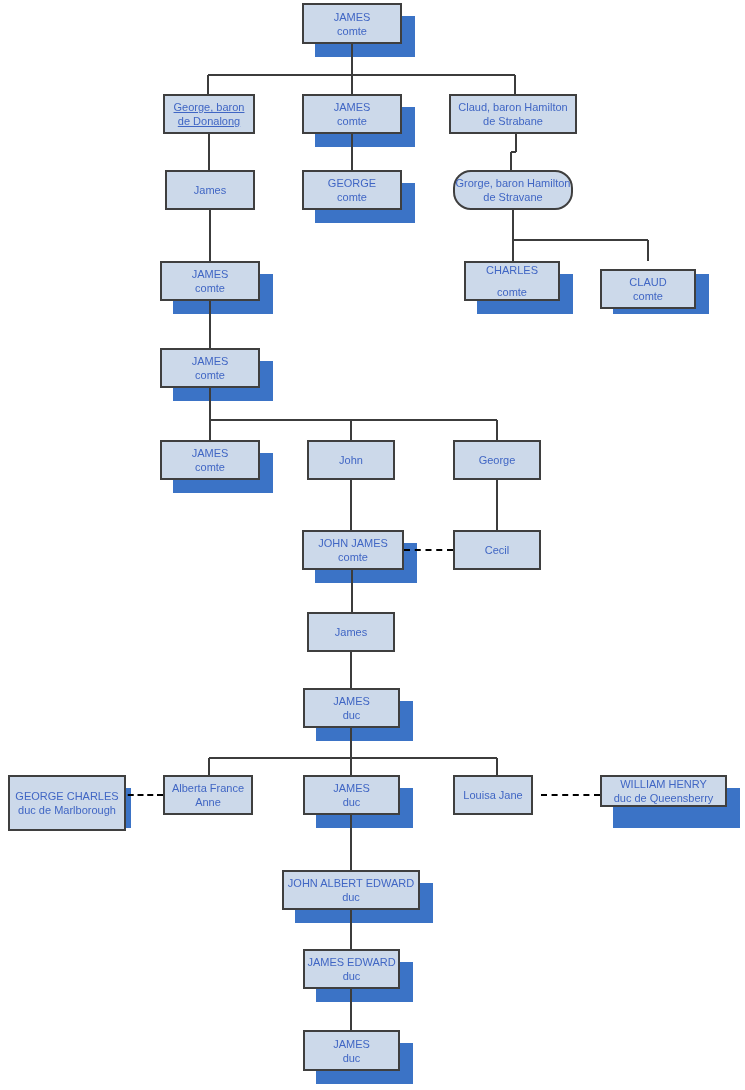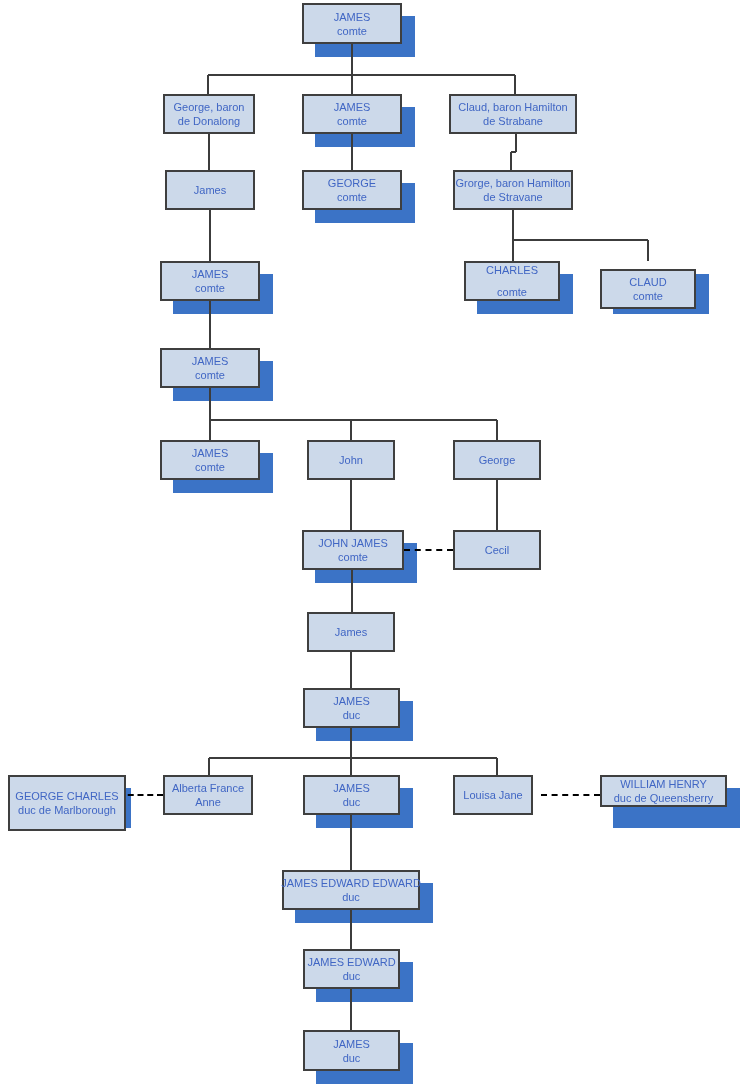--- a/index.html
+++ b/index.html
@@ -100,40 +100,40 @@
     <div class="edge" style="left: 496px; top: 758px; width: 2px; height: 17px;"></div>
     <div class="edge dashed" style="left: 118px; top: 794px; width: 45px; height: 0px;"></div>
     <div class="edge dashed" style="left: 541px; top: 794px; width: 59px; height: 0px;"></div>
     <div class="edge" style="left: 350px; top: 815px; width: 2px; height: 55px;"></div>
     <div class="edge" style="left: 350px; top: 910px; width: 2px; height: 39px;"></div>
     <div class="edge" style="left: 350px; top: 989px; width: 2px; height: 41px;"></div>
     <div class="node" style="left: 302px; top: 3px; width: 100px; height: 41px;">
       <div class="node-line">JAMES</div>
       <div class="node-line">comte</div>
     </div>
-    <div class="node" style="left: 163px; top: 94px; width: 92px; height: 40px;">
+    <div class="node" style="left: 163px; top: 94px; width: 92px; height: 40px; text-decoration: underline;">
       <div class="node-line">George, baron</div>
       <div class="node-line">de Donalong</div>
     </div>
     <div class="node" style="left: 302px; top: 94px; width: 100px; height: 40px;">
       <div class="node-line">JAMES</div>
       <div class="node-line">comte</div>
     </div>
     <div class="node" style="left: 449px; top: 94px; width: 128px; height: 40px;">
       <div class="node-line">Claud, baron Hamilton</div>
       <div class="node-line">de Strabane</div>
     </div>
     <div class="node" style="left: 165px; top: 170px; width: 90px; height: 40px;">
       <div class="node-line">James</div>
     </div>
     <div class="node" style="left: 302px; top: 170px; width: 100px; height: 40px;">
       <div class="node-line">GEORGE</div>
       <div class="node-line">comte</div>
     </div>
-    <div class="node" style="left: 453px; top: 170px; width: 120px; height: 40px;">
+    <div class="node" style="left: 453px; top: 170px; width: 120px; height: 40px; border-radius: 18px;">
       <div class="node-line">Grorge, baron Hamilton</div>
       <div class="node-line">de Stravane</div>
     </div>
     <div class="node" style="left: 160px; top: 261px; width: 100px; height: 40px;">
       <div class="node-line">JAMES</div>
       <div class="node-line">comte</div>
     </div>
     <div class="node" style="left: 464px; top: 261px; width: 96px; height: 40px; gap: 8px;">
       <div class="node-line">CHARLES</div>
       <div class="node-line">comte</div>
@@ -183,21 +183,21 @@
       <div class="node-line">duc</div>
     </div>
     <div class="node" style="left: 453px; top: 775px; width: 80px; height: 40px;">
       <div class="node-line">Louisa Jane</div>
     </div>
     <div class="node" style="left: 600px; top: 775px; width: 127px; height: 32px;">
       <div class="node-line">WILLIAM HENRY</div>
       <div class="node-line">duc de Queensberry</div>
     </div>
     <div class="node" style="left: 282px; top: 870px; width: 138px; height: 40px;">
-      <div class="node-line">JAMES EDWARD EDWARD</div>
+      <div class="node-line">JOHN ALBERT EDWARD</div>
       <div class="node-line">duc</div>
     </div>
     <div class="node" style="left: 303px; top: 949px; width: 97px; height: 40px;">
       <div class="node-line">JAMES EDWARD</div>
       <div class="node-line">duc</div>
     </div>
     <div class="node" style="left: 303px; top: 1030px; width: 97px; height: 41px;">
       <div class="node-line">JAMES</div>
       <div class="node-line">duc</div>
     </div>

